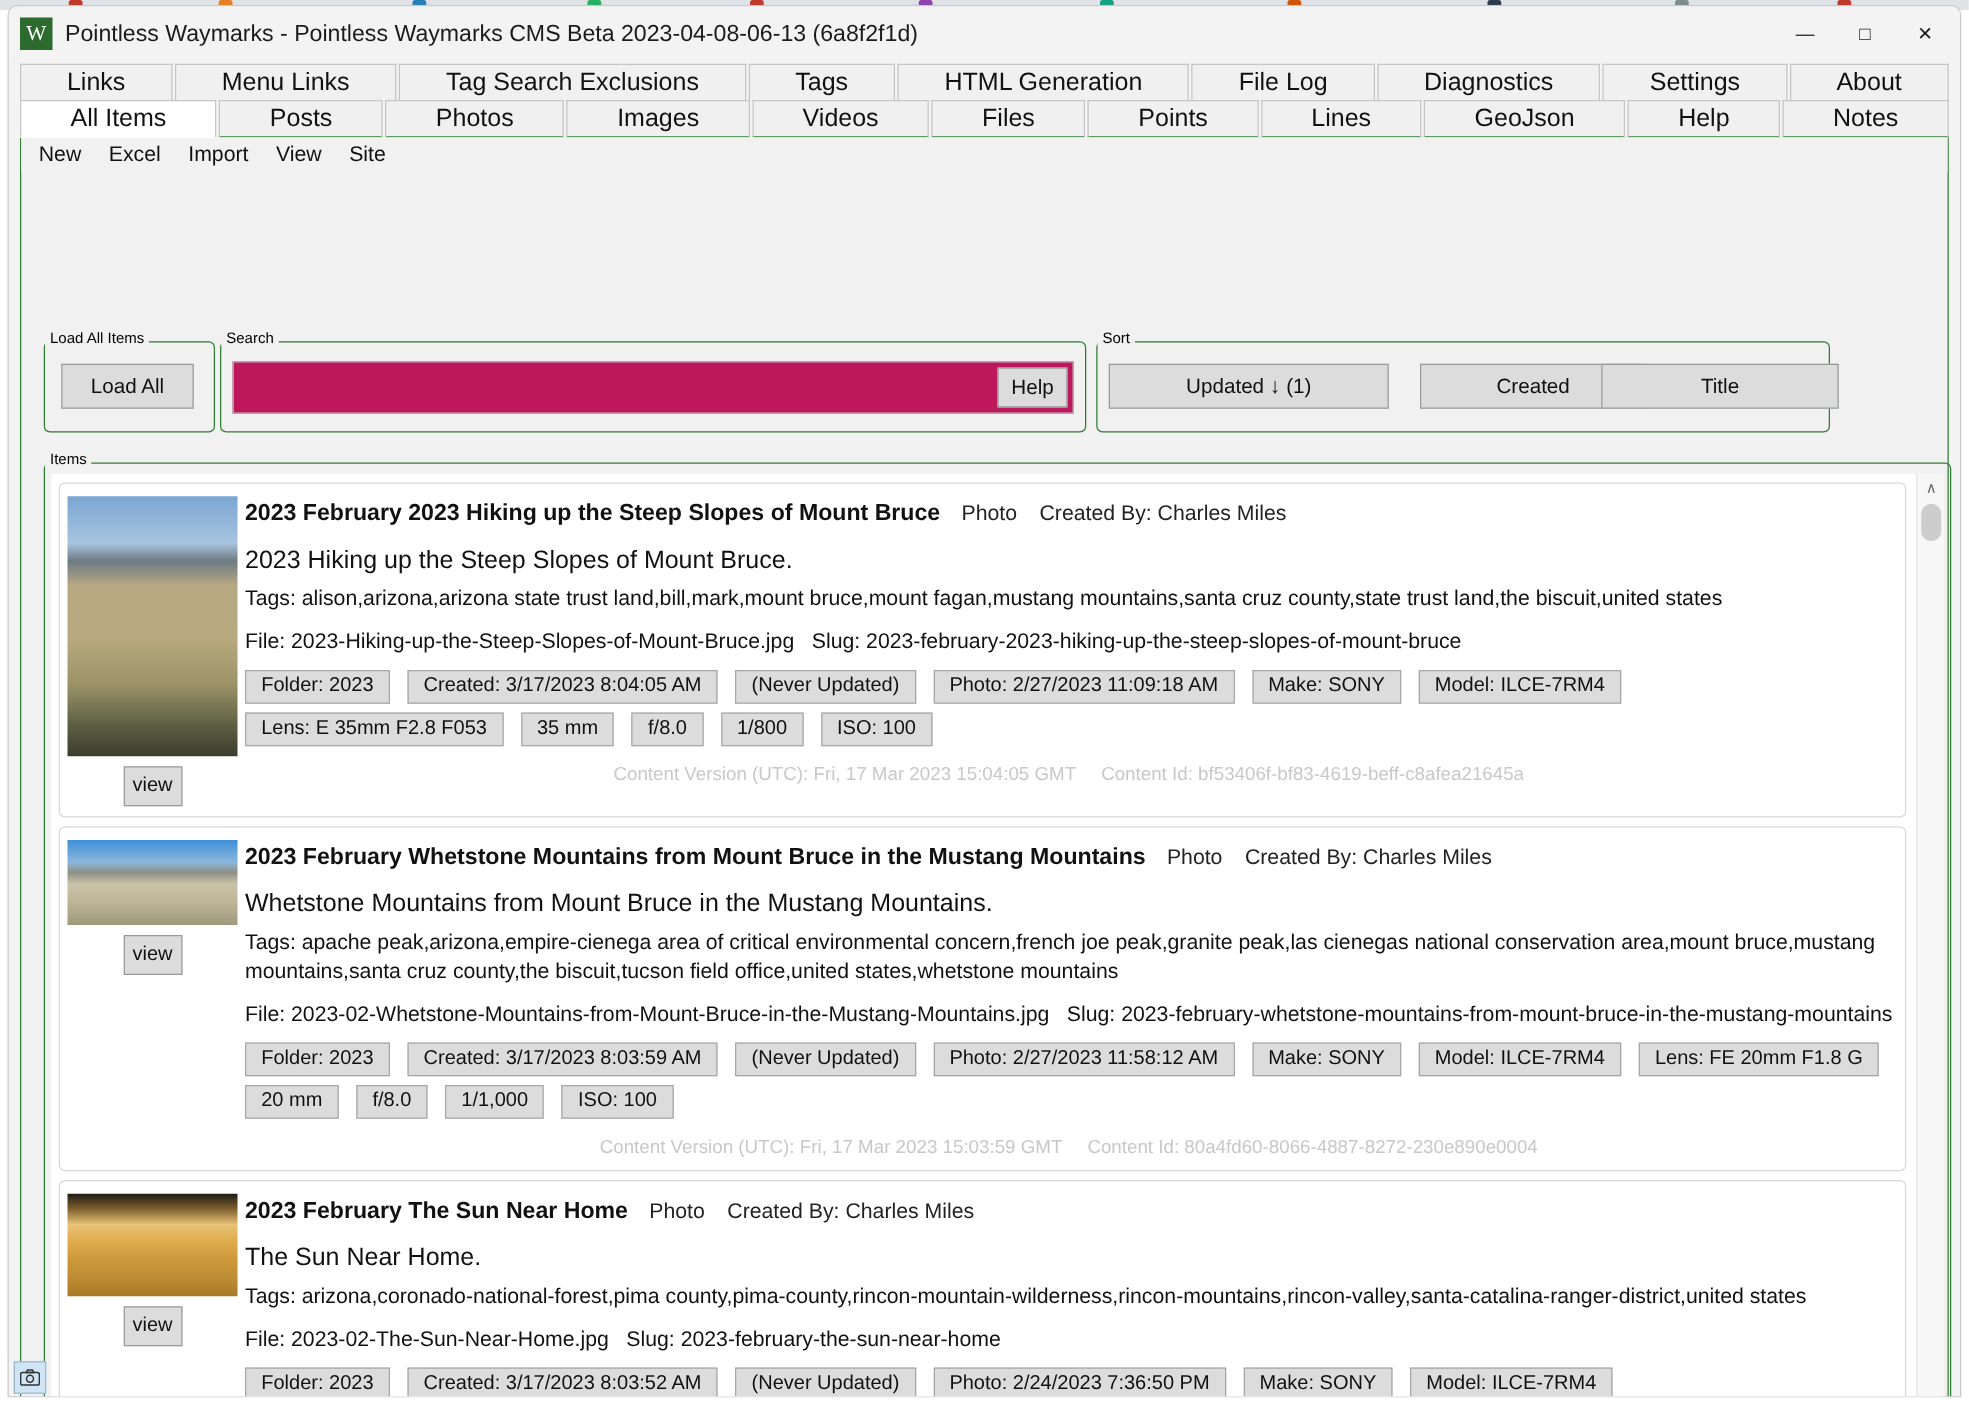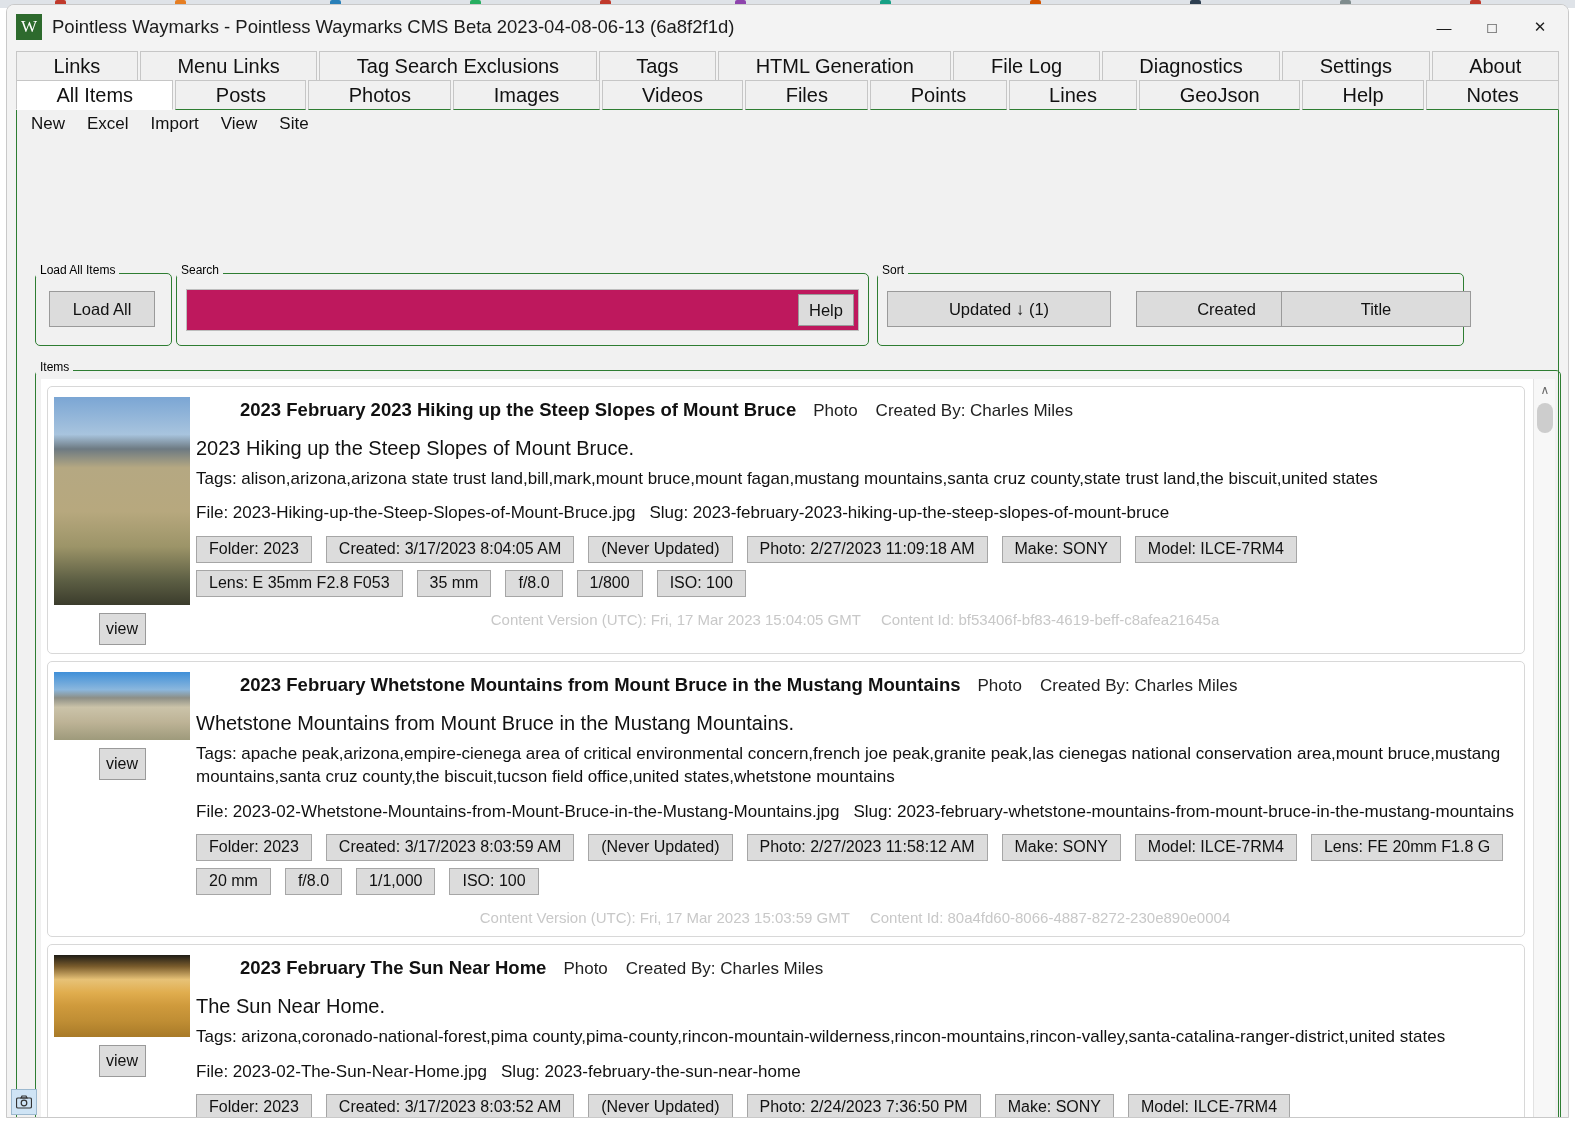--- a/index.html
+++ b/index.html
@@ -142,21 +142,21 @@
     width: 148px; flex: 0 0 148px;
     display: flex; flex-direction: column; align-items: center;
     padding: 10px 0 8px 0;
   }
   .thumb { border: 0; display: block; }
   .view-btn { margin-top: 8px; width: 47px; height: 32px; line-height: 30px; font-size: 16px; }
 
   .body-col { flex: 1 1 auto; padding: 12px 10px 10px 0; position: relative; }
 
   .title-line { display: flex; align-items: baseline; flex-wrap: wrap; }
-  .item-title { font-size: 18.5px; font-weight: bold; color: #111; margin-left: 44px; }
+  .item-title { font-size: 18.5px; font-weight: bold; color: #111; }
   .item-type  { font-size: 17px; color: #222; margin-left: 17px; }
   .item-author{ font-size: 17px; color: #222; margin-left: 18px; }
   .item-summary { font-size: 20px; color: #111; margin-top: 16px; }
   .item-tags { font-size: 17px; color: #111; margin-top: 7px; line-height: 1.38; }
   .item-fileslug { font-size: 17px; color: #111; margin-top: 11px; line-height: 1.38; }
   .slug-sep { display: inline-block; width: 14px; }
 
   .chips { margin-top: 11px; display: flex; flex-wrap: wrap; gap: 7px 14px; }
   .chip {
     background: #dcdcdc; border: 1px solid #a6a6a6;

